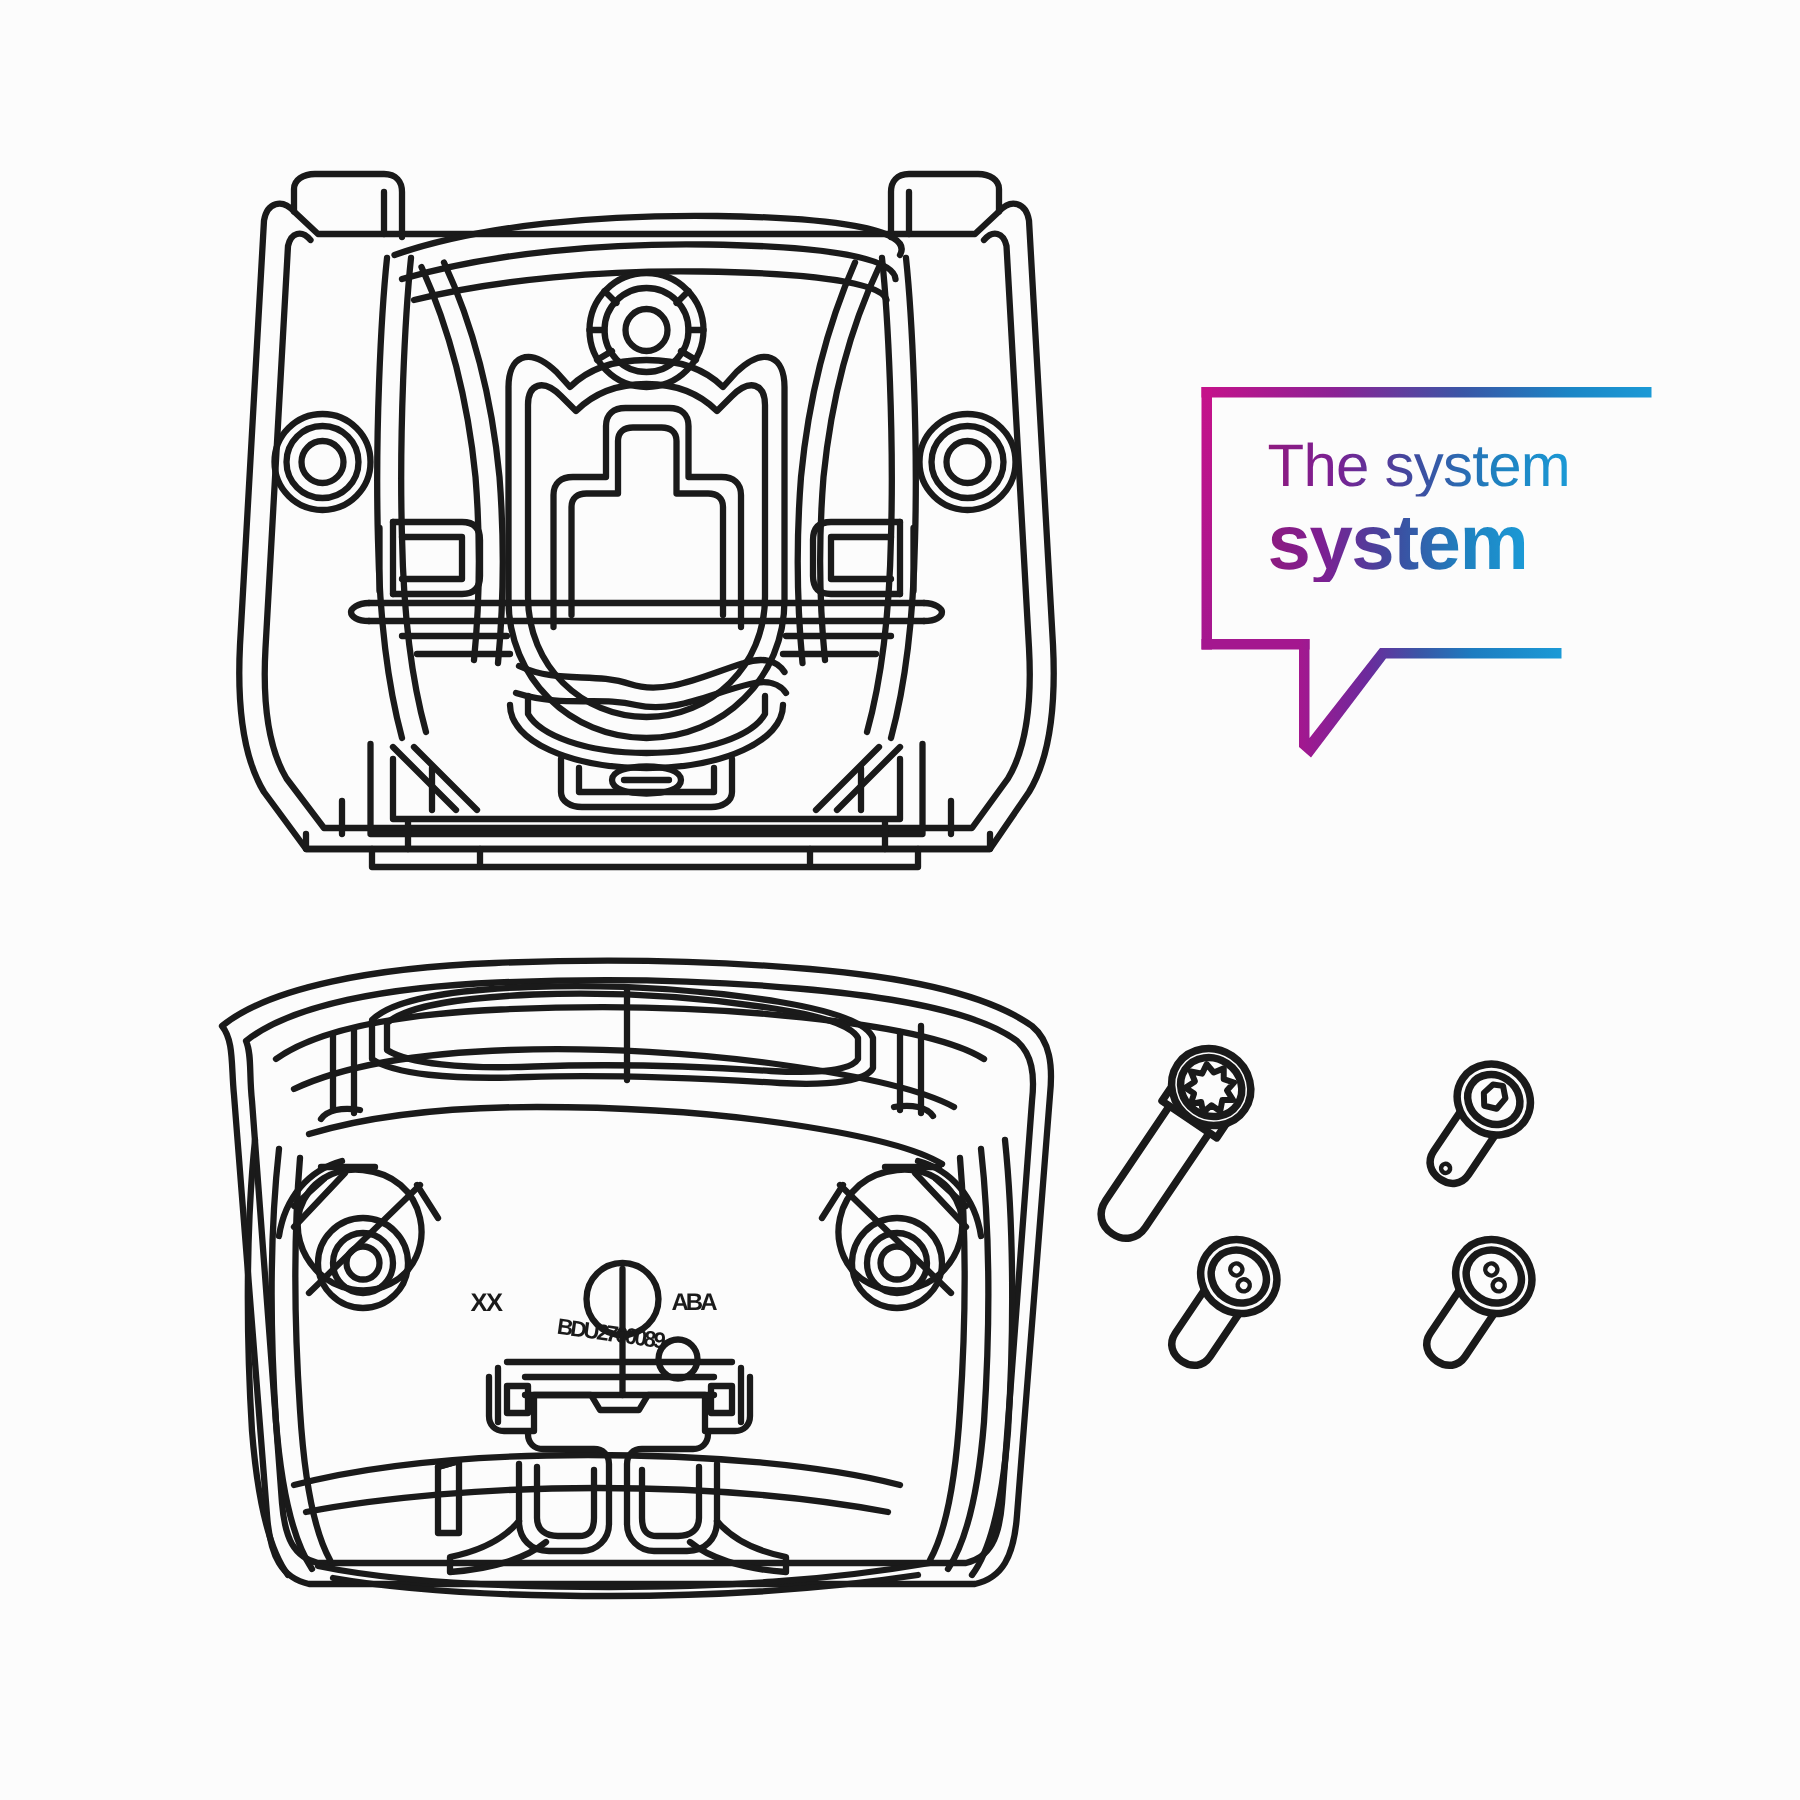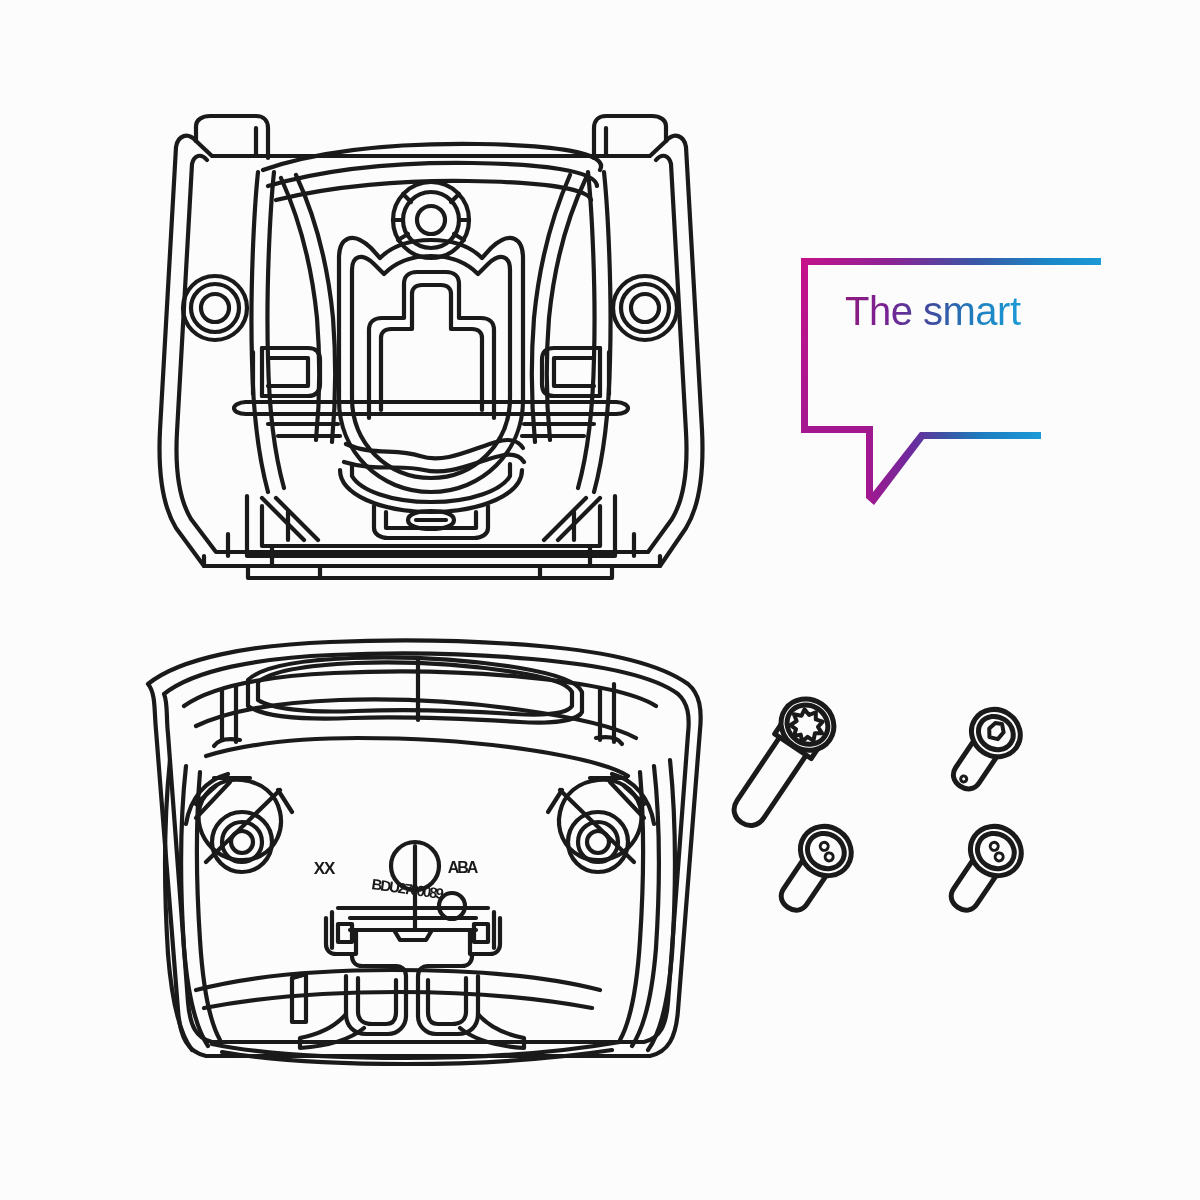--- a/index.html
+++ b/index.html
@@ -349,16 +349,17 @@
       </defs>
 
       <rect x="6" y="6" width="300" height="7" fill="url(#gTop)"></rect>
 
       <rect x="6" y="6" width="7" height="175" fill="url(#gLeft)"></rect>
 
       <rect x="6" y="174" width="72" height="7" fill="#a4178f"></rect>
 
       <path d="M71 174 L78 174 L78 240 L125 180 L246 180 L246 187 L129 187 L79 253 L71 246 Z" fill="url(#gTail)"></path>
     </svg>
-    <div class="badge-text grad-text" id="badge-line1">The smart</div>
+    <div class="badge-text grad-text" id="badge-line1">The system</div>
+    <div class="badge-text grad-text" id="badge-line2">system</div>
   </div>
 
 </div>
 
 </body></html>

